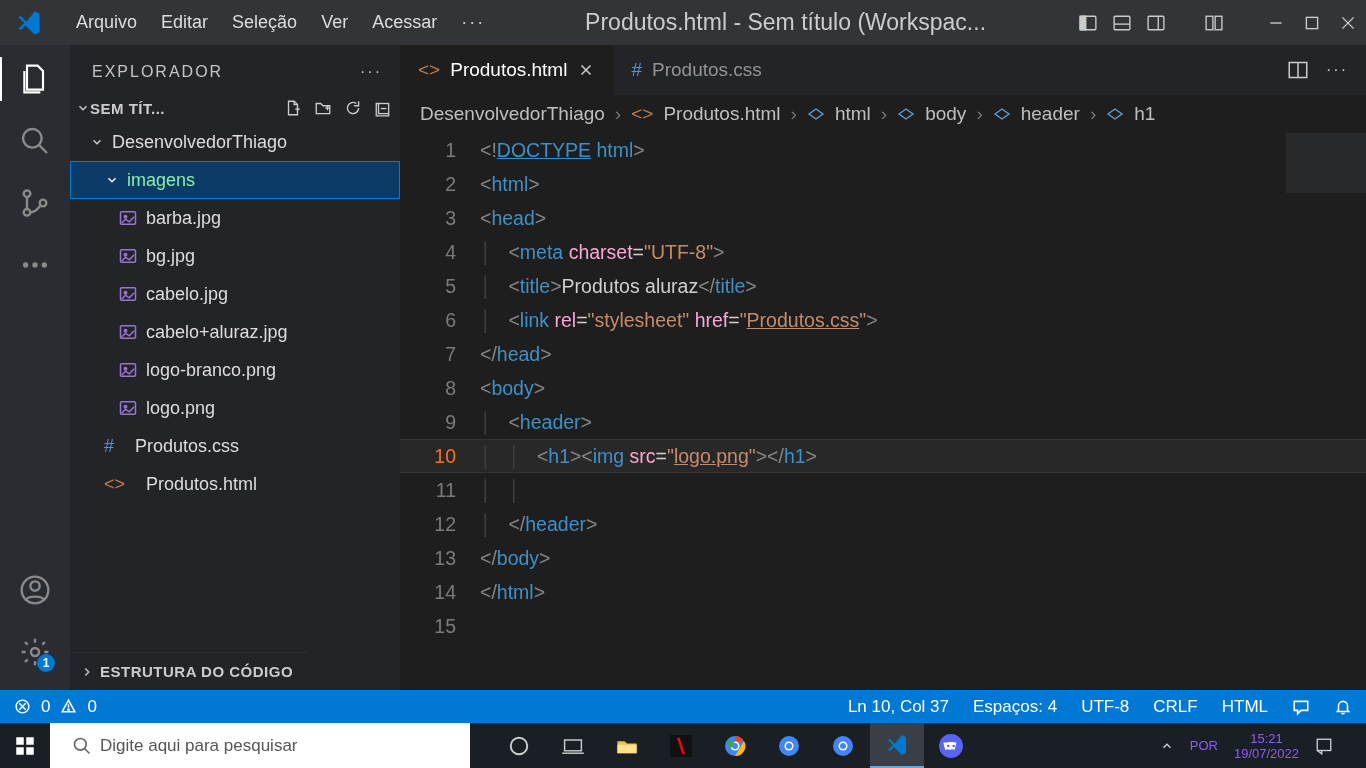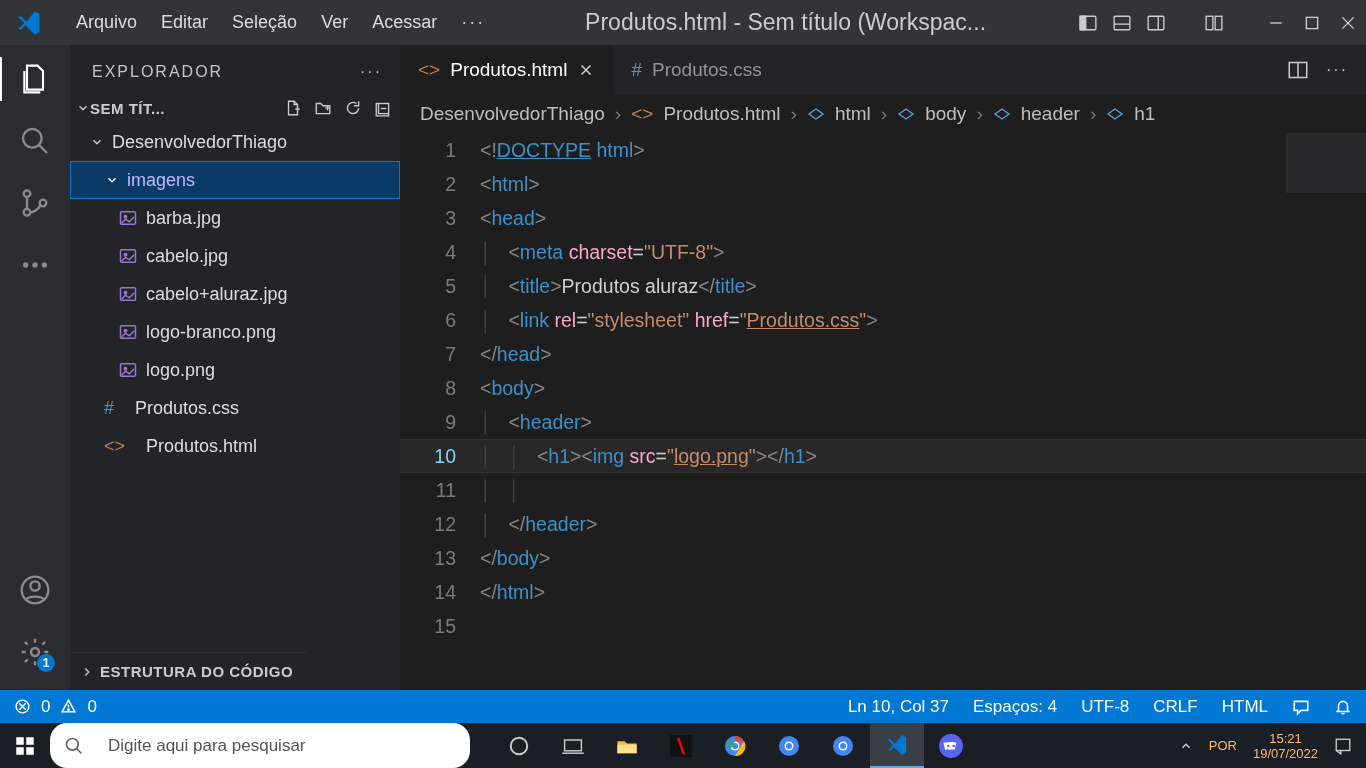--- a/index.html
+++ b/index.html
@@ -64,26 +64,26 @@
 .c-txt { color:#cfcfcf; }
 .c-attr { color:#f9a8d4; }
 .c-str { color:#c58c6c; }
 .c-link { color:#c58c6c; text-decoration:underline; text-decoration-style:solid; text-decoration-color:#c58c6c; }
 .indent-guide { color:#424242; }
 .status-bar { height:33px; background:#0078d4; color:#fff; display:flex; align-items:center; font-size:17px; padding:0 14px; gap:18px; }
 .sb-left { display:flex; align-items:center; gap:10px; }
 .sb-right { margin-left:auto; display:flex; align-items:center; gap:24px; }
 .taskbar { height:45px; background:#1a1f26; display:flex; align-items:center; font-size:17px; color:#ddd; }
 .tb-start { width:50px; height:45px; display:flex; align-items:center; justify-content:center; background:#1a1f26; }
-.tb-search { flex:0 0 420px; height:45px; background:#fff; display:flex; align-items:center; padding-left:14px; gap:24px; color:#555;border-radius:17px; }
+.tb-search { flex:0 0 420px; height:45px; background:#fff; display:flex; align-items:center; padding-left:22px; gap:8px; color:#555; }
 .tb-search svg { width:20px; height:20px; }
 .tb-icons { display:flex; height:45px; margin-left:22px; }
 .tb-app { width:54px; height:45px; display:flex; align-items:center; justify-content:center; }
 .tb-app.active { background:#3a3f47; border-bottom:2px solid #62a7e0; }
-.tb-tray { margin-left:auto; display:flex; align-items:center; gap:16px; padding-right:14px; font-size:13px; color:#fdba74; }
+.tb-tray { margin-left:auto; display:flex; align-items:center; gap:16px; padding-right:33px; font-size:13px; color:#8b5cf6; }
 .tb-time { text-align:center; line-height:15px; font-size:13px; }
 svg { display:block; }
 </style>
 </head>
 <body>
 
 <div class="title-bar">
   <div class="logo">
     <svg viewBox="0 0 24 24" fill="none">
         <path d="M17 2l4 2v16l-4 2-9-9 9-11z" fill="#0078d4"></path>
@@ -236,29 +236,37 @@
       <div class="tree-item folder">
         <svg class="chev" viewBox="0 0 16 16" fill="none" stroke="#ccc" stroke-width="1.6">
             <path d="M4 6l4 4 4-4"></path>
           </svg>
         <span>DesenvolvedorThiago</span>
       </div>
       <div class="tree-item imagens">
         <svg class="chev" viewBox="0 0 16 16" fill="none" stroke="#fff" stroke-width="1.6">
             <path d="M4 6l4 4 4-4"></path>
           </svg>
-        <span style="color:#c4b5fd">imagens</span>
+        <span style="color:#86efac">imagens</span>
       </div>
       <div class="tree-item file">
           <svg class="fi-icon" viewBox="0 0 16 16" fill="none" stroke="#9575cd" stroke-width="1.2">
             <rect x="2" y="3" width="12" height="10" rx="1"></rect>
             <circle cx="6" cy="7" r="1" fill="#9575cd"></circle>
             <path d="M3 12l3-3 3 2 4-4"></path>
           </svg>
           <span>barba.jpg</span>
+        </div>
+      <div class="tree-item file">
+          <svg class="fi-icon" viewBox="0 0 16 16" fill="none" stroke="#9575cd" stroke-width="1.2">
+            <rect x="2" y="3" width="12" height="10" rx="1"></rect>
+            <circle cx="6" cy="7" r="1" fill="#9575cd"></circle>
+            <path d="M3 12l3-3 3 2 4-4"></path>
+          </svg>
+          <span>bg.jpg</span>
         </div>
       <div class="tree-item file">
           <svg class="fi-icon" viewBox="0 0 16 16" fill="none" stroke="#9575cd" stroke-width="1.2">
             <rect x="2" y="3" width="12" height="10" rx="1"></rect>
             <circle cx="6" cy="7" r="1" fill="#9575cd"></circle>
             <path d="M3 12l3-3 3 2 4-4"></path>
           </svg>
           <span>cabelo.jpg</span>
         </div>
       <div class="tree-item file">
@@ -362,21 +370,21 @@
       <div class="gutter">
         <div>1</div>
           <div>2</div>
           <div>3</div>
           <div>4</div>
           <div>5</div>
           <div>6</div>
           <div>7</div>
           <div>8</div>
           <div>9</div>
-          <div style="color:#7dd3fc">10</div>
+          <div style="color:#f97316">10</div>
           <div>11</div>
           <div>12</div>
           <div>13</div>
           <div>14</div>
           <div>15</div>
       </div>
       <div class="code"><span class="ln"><span class="c-br">&lt;!</span><span class="c-doctype">DOCTYPE</span> <span class="c-tag">html</span><span class="c-br">&gt;</span></span><span class="ln"><span class="c-br">&lt;</span><span class="c-tag">html</span><span class="c-br">&gt;</span></span><span class="ln"><span class="c-br">&lt;</span><span class="c-tag">head</span><span class="c-br">&gt;</span></span><span class="ln"><span class="indent-guide">│   </span><span class="c-br">&lt;</span><span class="c-tag">meta</span> <span class="c-attr">charset</span><span class="c-txt">=</span><span class="c-str">"UTF-8"</span><span class="c-br">&gt;</span></span><span class="ln"><span class="indent-guide">│   </span><span class="c-br">&lt;</span><span class="c-tag">title</span><span class="c-br">&gt;</span><span class="c-txt">Produtos aluraz</span><span class="c-br">&lt;/</span><span class="c-tag">title</span><span class="c-br">&gt;</span></span><span class="ln"><span class="indent-guide">│   </span><span class="c-br">&lt;</span><span class="c-tag">link</span> <span class="c-attr">rel</span><span class="c-txt">=</span><span class="c-str">"stylesheet"</span> <span class="c-attr">href</span><span class="c-txt">=</span><span class="c-str">"</span><span class="c-link">Produtos.css</span><span class="c-str">"</span><span class="c-br">&gt;</span></span><span class="ln"><span class="c-br">&lt;/</span><span class="c-tag">head</span><span class="c-br">&gt;</span></span><span class="ln"><span class="c-br">&lt;</span><span class="c-tag">body</span><span class="c-br">&gt;</span></span><span class="ln"><span class="indent-guide">│   </span><span class="c-br">&lt;</span><span class="c-tag">header</span><span class="c-br">&gt;</span></span><span class="ln"><span class="indent-guide">│   │   </span><span class="c-br">&lt;</span><span class="c-tag">h1</span><span class="c-br">&gt;&lt;</span><span class="c-tag">img</span> <span class="c-attr">src</span><span class="c-txt">=</span><span class="c-str">"</span><span class="c-link">logo.png</span><span class="c-str">"</span><span class="c-br">&gt;&lt;/</span><span class="c-tag">h1</span><span class="c-br">&gt;</span></span><span class="ln"><span class="indent-guide">│   │</span></span><span class="ln"><span class="indent-guide">│   </span><span class="c-br">&lt;/</span><span class="c-tag">header</span><span class="c-br">&gt;</span></span><span class="ln"><span class="c-br">&lt;/</span><span class="c-tag">body</span><span class="c-br">&gt;</span></span><span class="ln"><span class="c-br">&lt;/</span><span class="c-tag">html</span><span class="c-br">&gt;</span></span><span class="ln"></span></div>
     </div>
   </div>
 </div>

